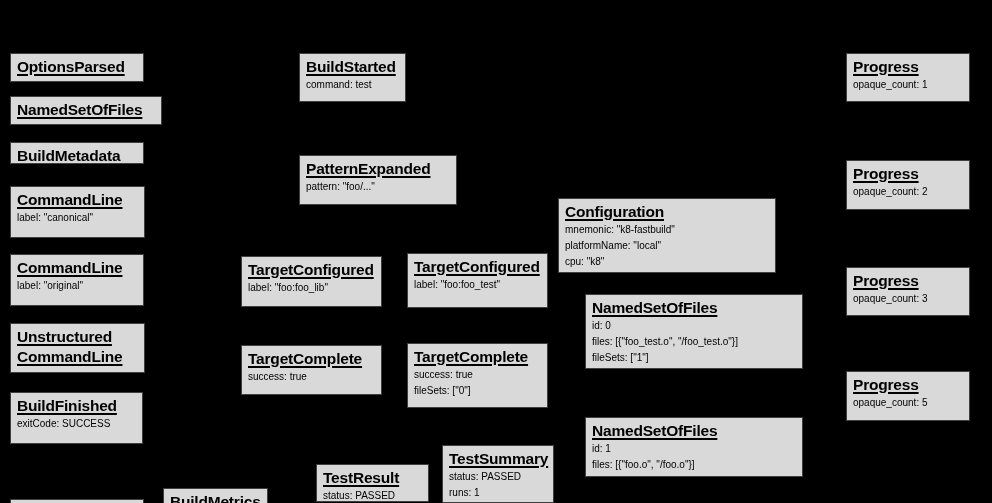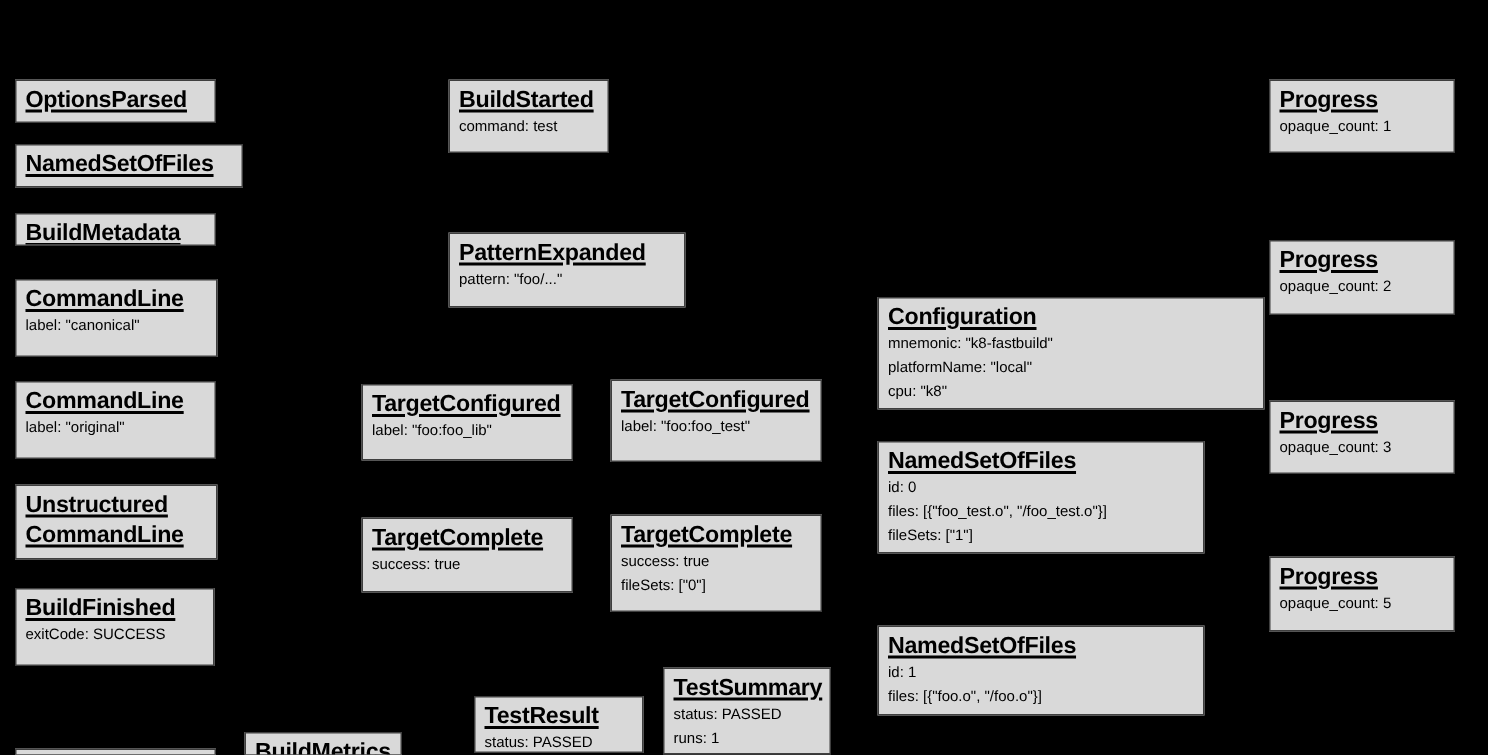--- a/index.html
+++ b/index.html
@@ -127,21 +127,21 @@
     <div class="l">status: PASSED</div>
   </div>
 
   <div class="node" style="left:442px;top:405px;width:112px;height:58px">
     <div class="t">TestSummary</div>
     <div class="l">status: PASSED</div>
     <div class="l">runs: 1</div>
   </div>
 
 
-  <div class="node" style="left:585px;top:158px;width:258px;height:75px">
+  <div class="node" style="left:558px;top:158px;width:218px;height:75px">
     <div class="t">Configuration</div>
     <div class="l">mnemonic: "k8-fastbuild"</div>
     <div class="l">platformName: "local"</div>
     <div class="l">cpu: "k8"</div>
   </div>
 
   <div class="node" style="left:585px;top:254px;width:218px;height:75px">
     <div class="t">NamedSetOfFiles</div>
     <div class="l">id: 0</div>
     <div class="l">files: [{"foo_test.o", "/foo_test.o"}]</div>

